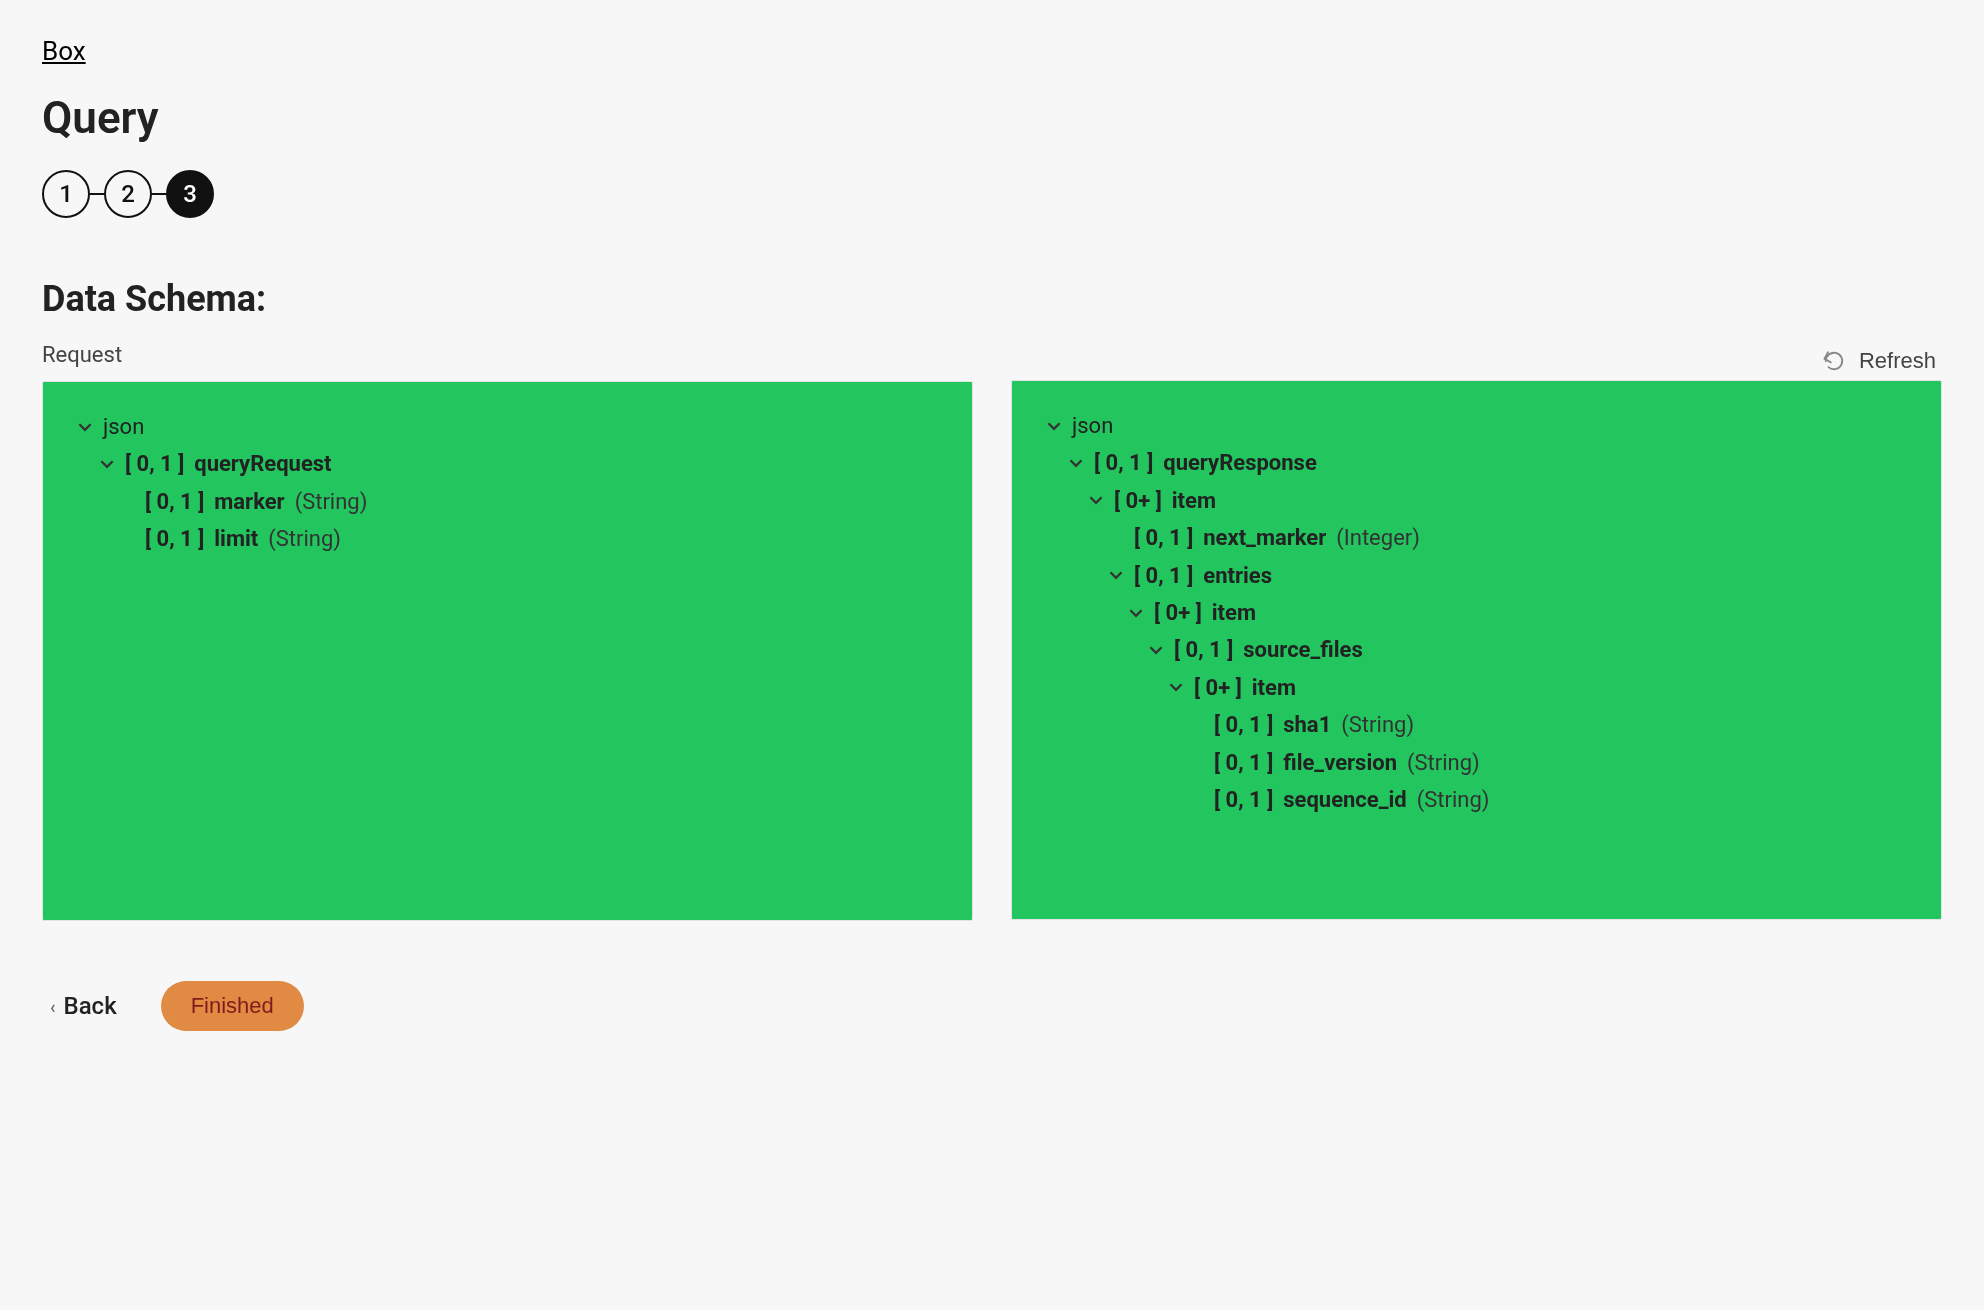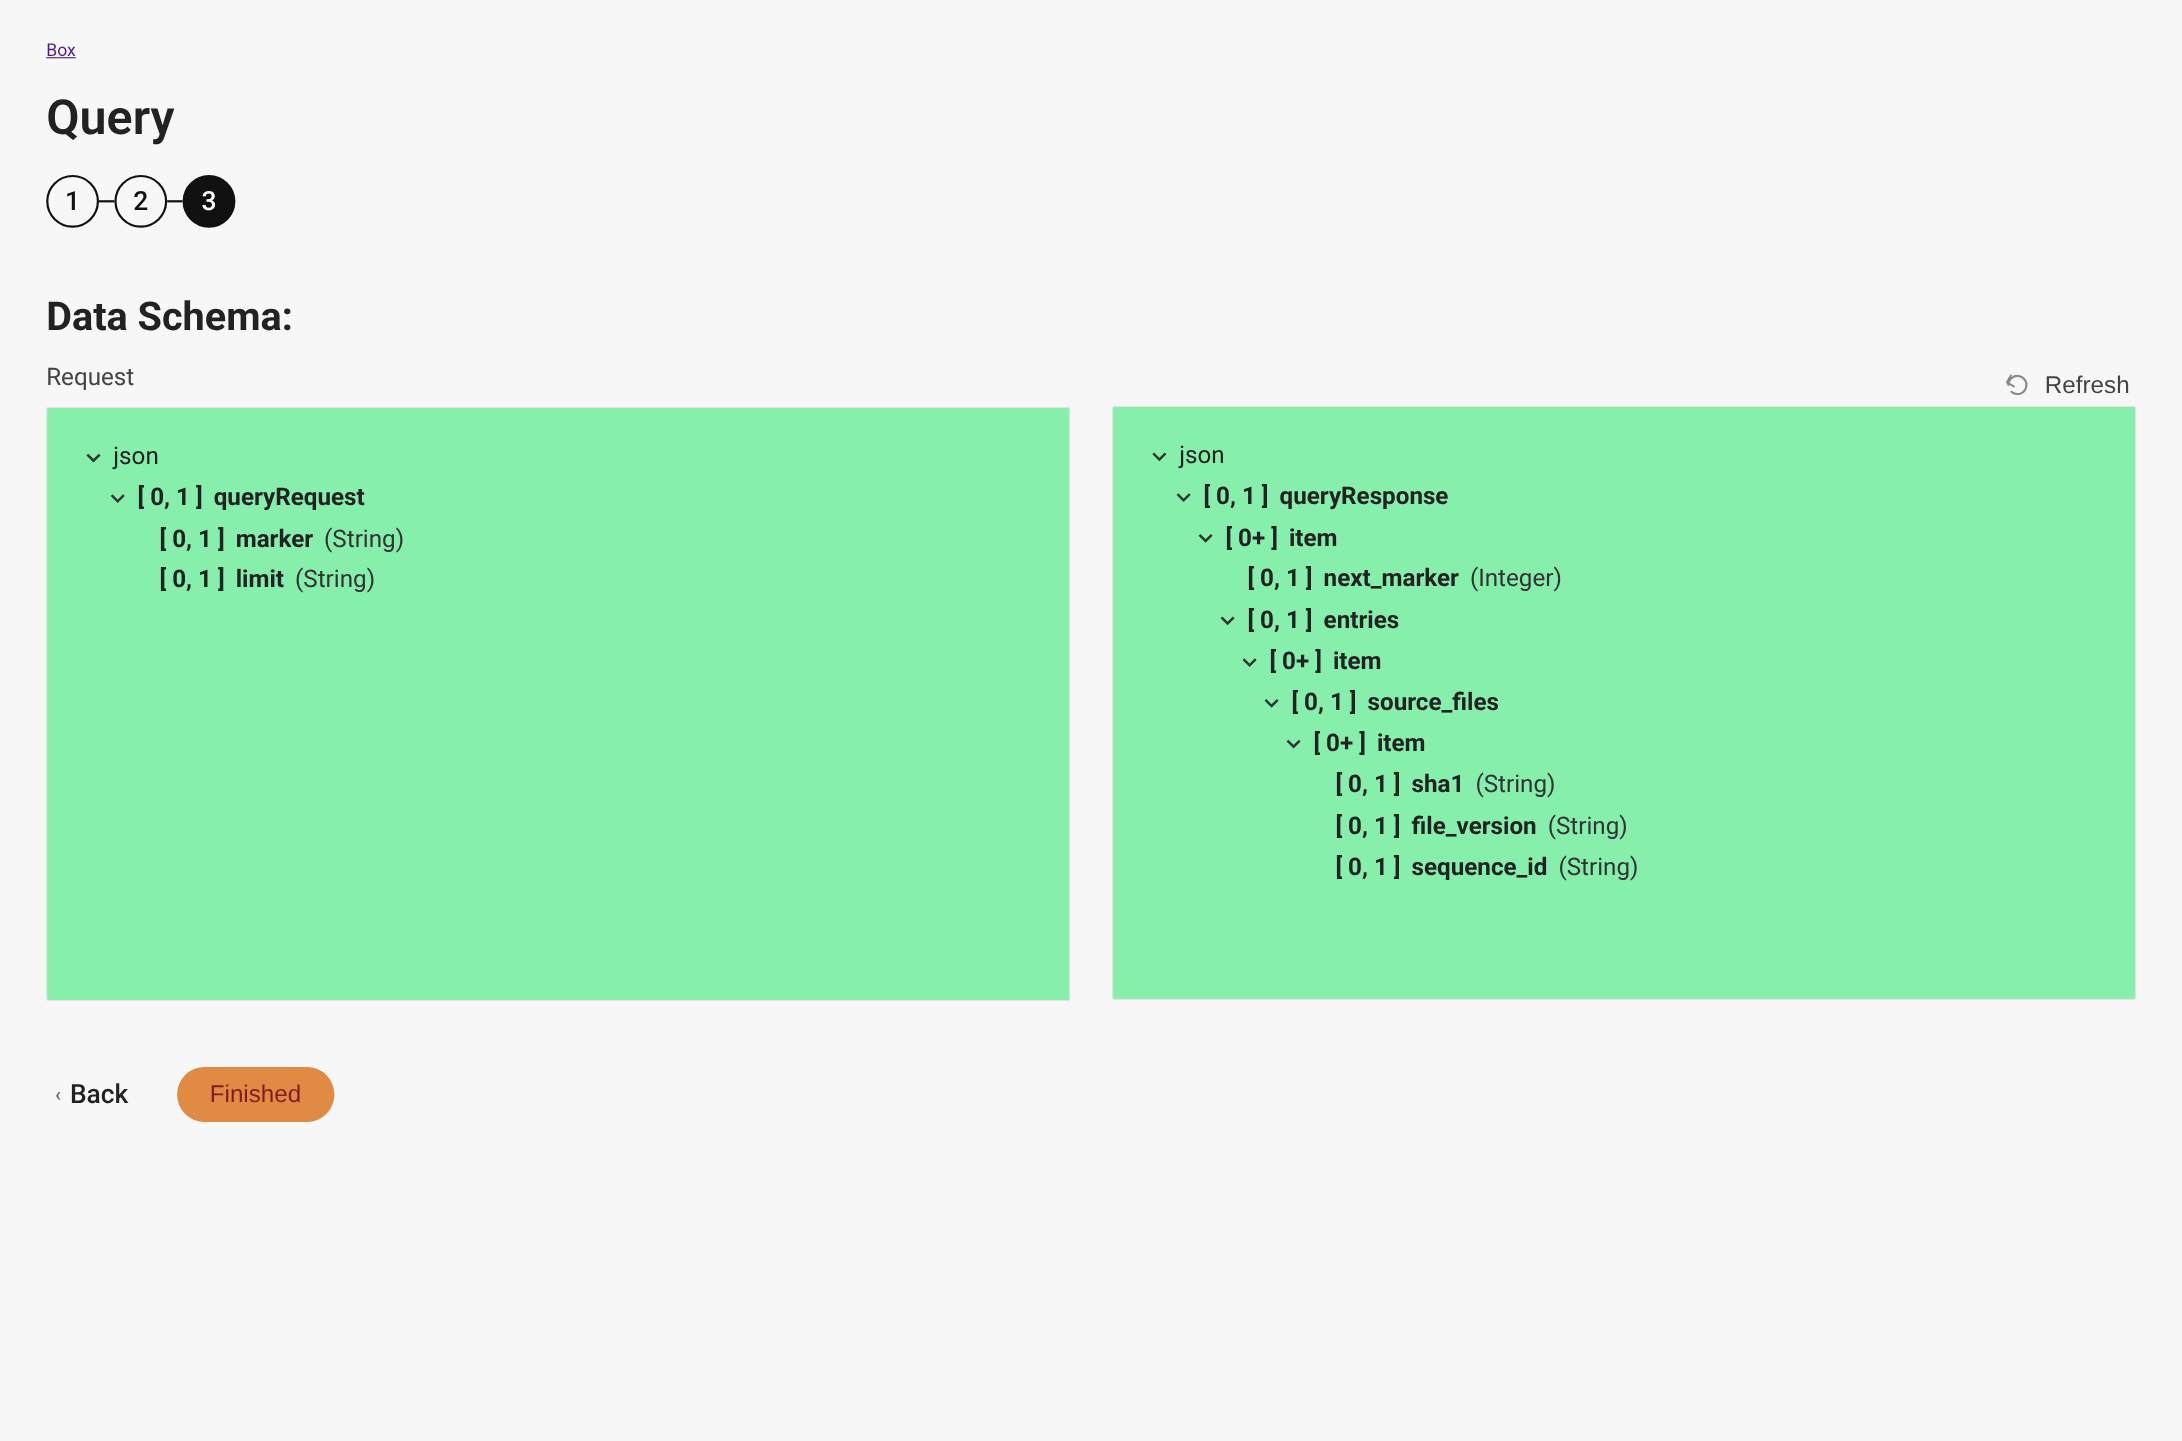--- a/index.html
+++ b/index.html
@@ -4,23 +4,23 @@
 <style>
   * { box-sizing: border-box; margin: 0; padding: 0; }
   body {
     font-family: -apple-system, BlinkMacSystemFont, "Segoe UI", Roboto, "Helvetica Neue", Arial, sans-serif;
     background: #f7f7f7;
     color: #222;
     padding: 30px 42px;
     font-size: 21px;
   }
   a.breadcrumb {
-    color: #4c1d95;
+    color: #000000;
     text-decoration: underline;
-    font-size: 16px;
+    font-size: 26px;
     display: inline-block;
     margin-bottom: 26px;
     margin-top: 6px;
     text-align: right;
   }
   h1.page-title {
     font-size: 44px;
     font-weight: 600;
     margin-bottom: 26px;
     color: #222;
@@ -90,21 +90,21 @@
     flex: 1;
     min-width: 0;
   }
   .panel-label {
     font-size: 22px;
     color: #444;
     margin-bottom: 14px;
     margin-top: -38px;
   }
   .panel {
-    background: #86efac;
+    background: #22c55e;
     border: 1px solid #e3e3e3;
     border-radius: 2px;
     padding: 26px 24px 26px 24px;
     min-height: 540px;
     max-height: 540px;
     overflow: hidden;
     font-size: 22px;
   }
   .tree-row {
     display: flex;

